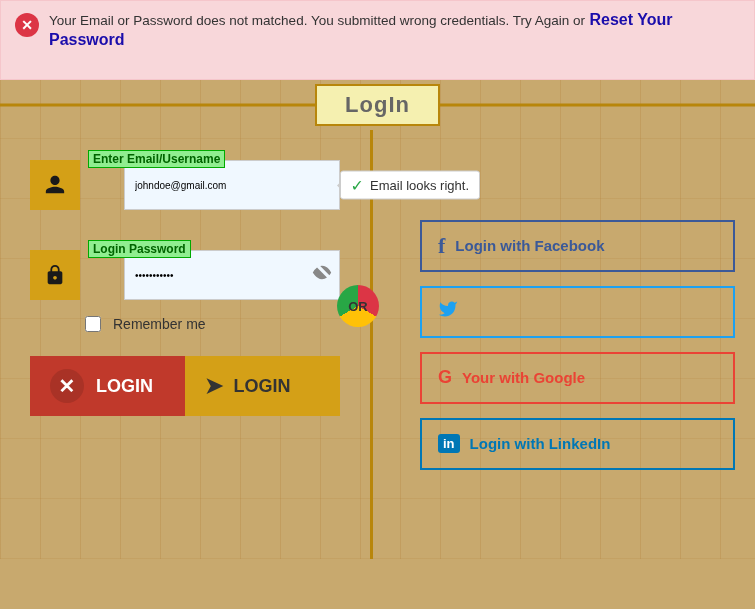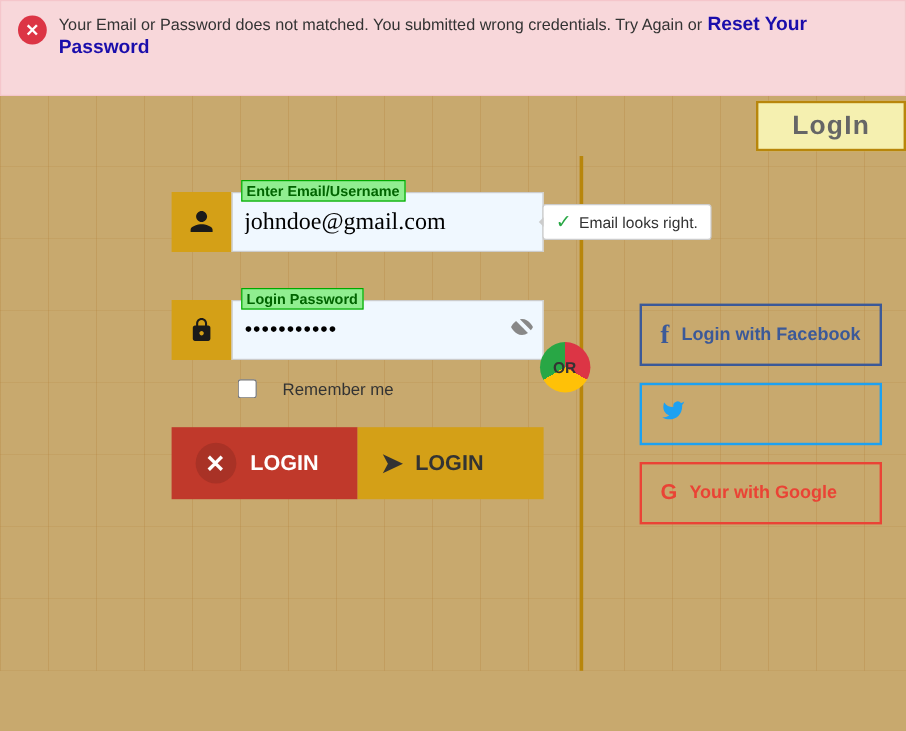--- a/index.html
+++ b/index.html
@@ -60,21 +60,20 @@
     
     .main-container {
       position: relative;
       background: #c8a96e;
       background-image:
         repeating-linear-gradient(90deg, rgba(180,130,60,0.3) 0px, rgba(180,130,60,0.3) 1px, transparent 1px, transparent 40px),
         repeating-linear-gradient(0deg, rgba(180,130,60,0.2) 0px, rgba(180,130,60,0.2) 1px, transparent 1px, transparent 60px);
       height: calc(609px - 130px);
       display: flex;
       flex-direction: column;
-      align-items: flex-end;
     }
 
     
     .login-header-row {
       display: flex;
       align-items: center;
       justify-content: center;
       position: relative;
       padding: 0;
       height: 50px;
@@ -161,42 +160,42 @@
       flex-shrink: 0;
     }
     .input-icon svg {
       fill: #1a1a1a;
       width: 22px;
       height: 22px;
     }
     .input-wrapper {
       flex: 1;
       position: relative;
+      padding-left: 44px;
     }
     .input-label {
       position: absolute;
       top: -10px;
       left: 8px;
       background: #90ee90;
       color: #006400;
       font-size: 12px;
       font-weight: bold;
       padding: 1px 4px;
       z-index: 2;
       border: 1px solid #00aa00;
     }
     .input-field {
       width: 100%;
       height: 50px;
       padding: 0 40px 0 10px;
-      font-size: 20px;
+      font-size: 10px;
       border: 1px solid #ccc;
       background: #f0f8ff;
       outline: none;
-      font-family: Liberation Serif, serif;
     }
     .eye-icon {
       position: absolute;
       right: 8px;
       top: 50%;
       transform: translateY(-50%);
       color: #888;
       cursor: pointer;
       font-size: 18px;
     }
@@ -226,21 +225,21 @@
       top: 50%;
       transform: translateY(-50%);
       border: 4px solid transparent;
       border-right-color: #ccc;
     }
 
     
     .remember-row {
       display: flex;
       align-items: center;
-      gap: 22px;
+      gap: 12px;
       padding-left: 55px;
       margin-top: 4px;
     }
     .remember-row input[type="checkbox"] {
       width: 16px;
       height: 16px;
     }
     .remember-label {
       font-size: 14px;
       color: #333;
@@ -434,16 +433,20 @@
             <path d="M23 3a10.9 10.9 0 01-3.14 1.53 4.48 4.48 0 00-7.86 3v1A10.66 10.66 0 013 4s-4 9 5 13a11.64 11.64 0 01-7 2c9 5 20 0 20-11.5a4.5 4.5 0 00-.08-.83A7.72 7.72 0 0023 3z"></path>
           </svg>
         </span>
       </button>
 
       <button class="social-btn google">
         <span class="social-icon google-icon" style="font-weight: bold; font-size: 18px; color: #ea4335;">G</span>
         <span>Your with Google</span>
       </button>
 
+      <button class="social-btn linkedin">
+        <span class="social-icon linkedin-icon" style="background:#0077b5; color:white; padding: 2px 5px; border-radius:3px; font-size:13px; font-weight:bold;">in</span>
+        <span>Login with LinkedIn</span>
+      </button>
 
     </div>
   </div>
 </div>
 
 </body></html>

